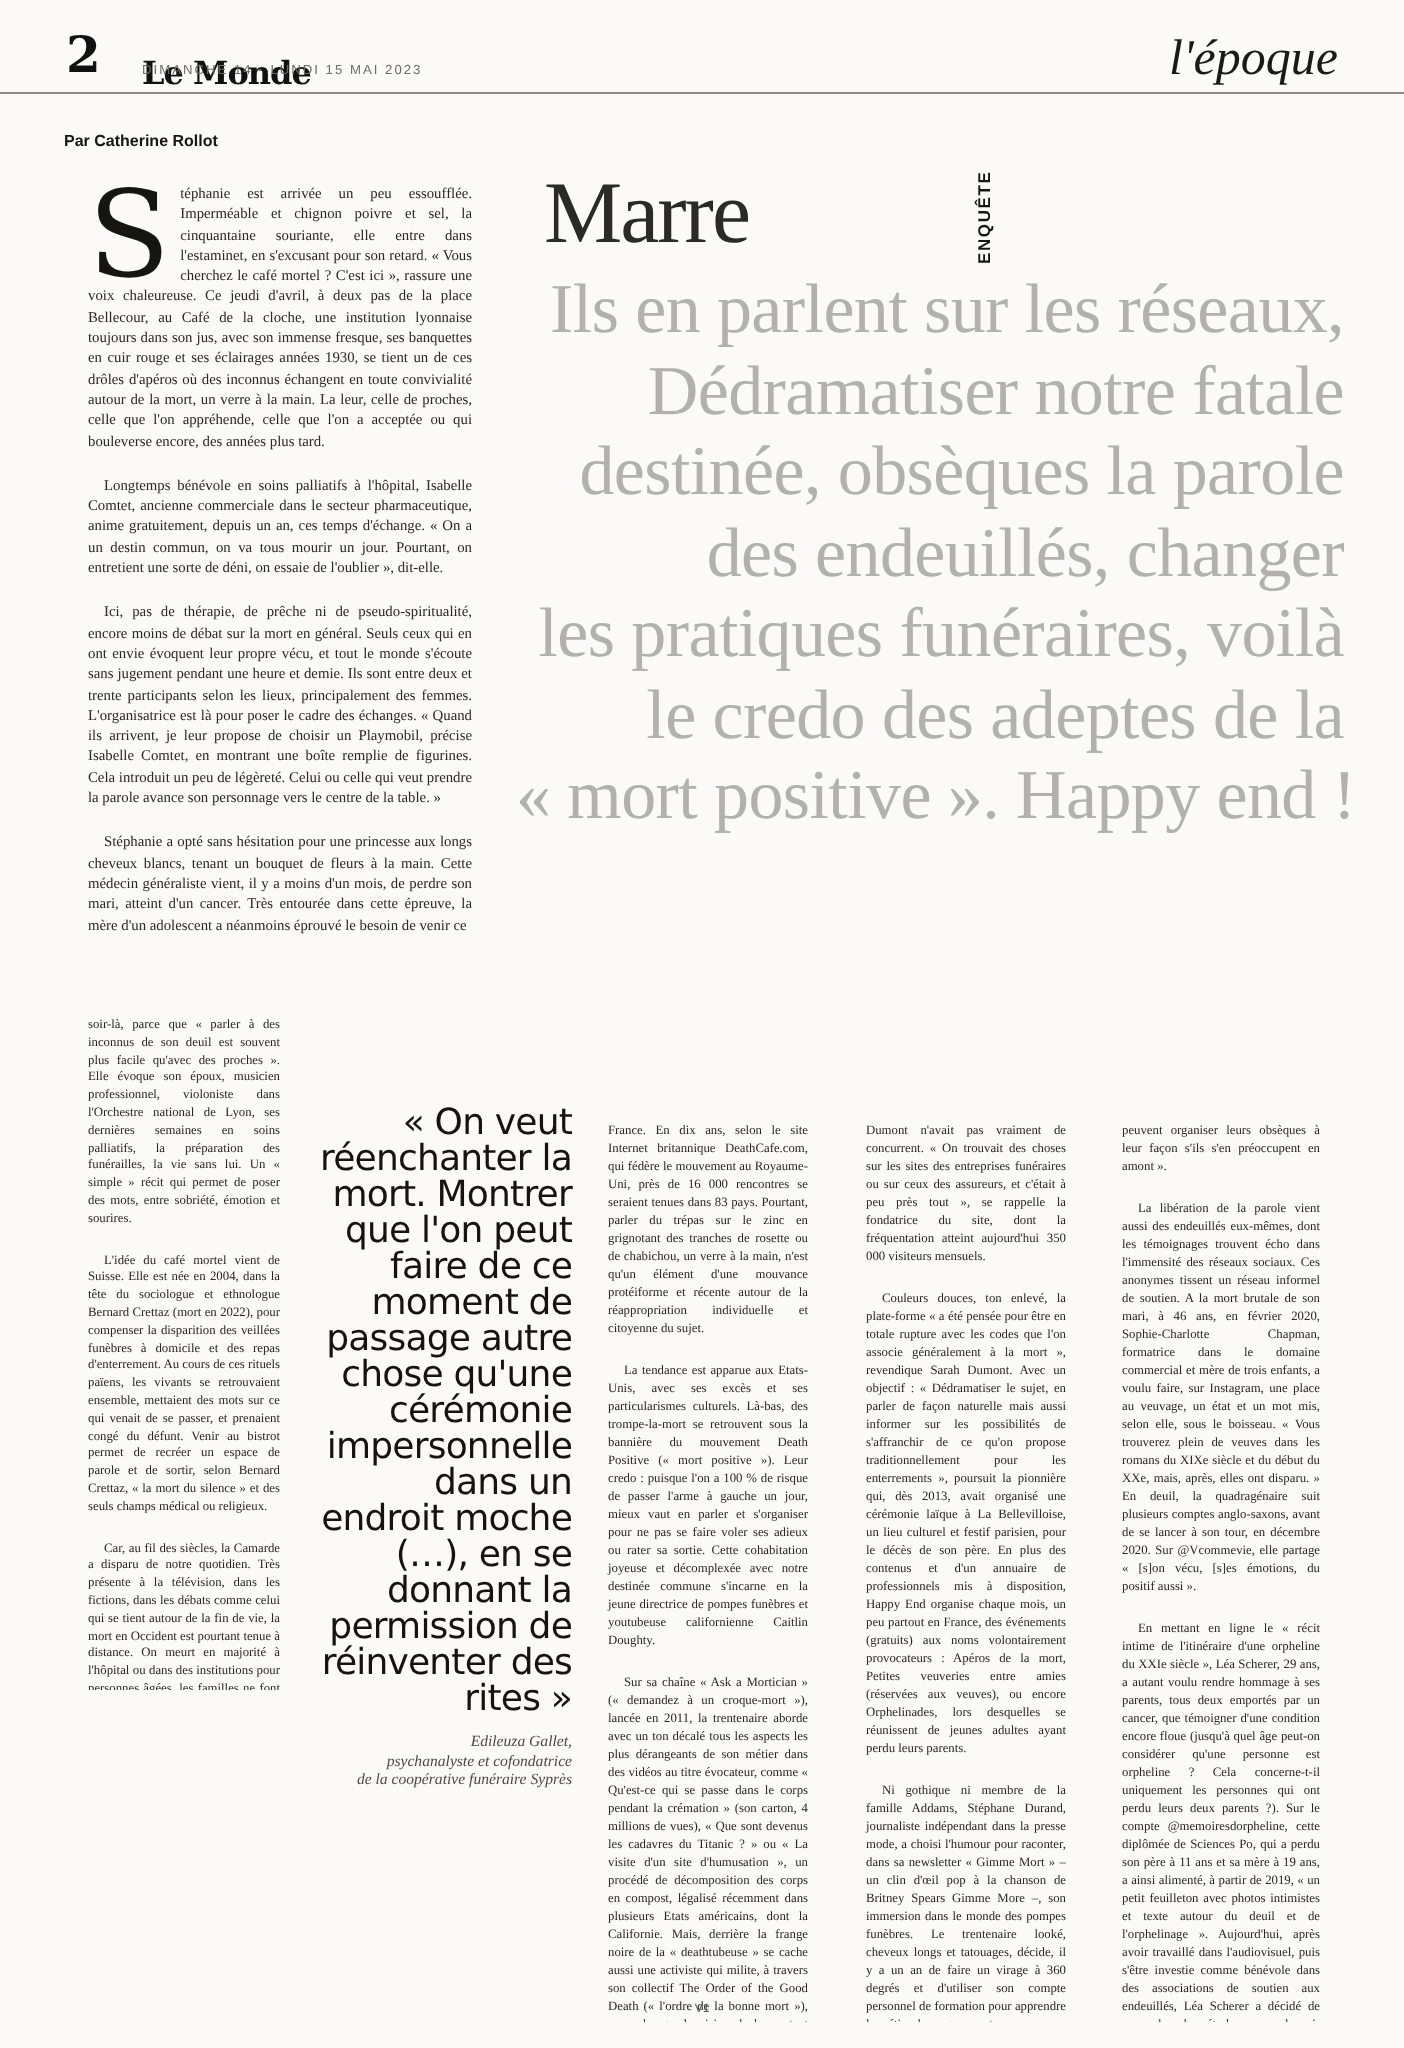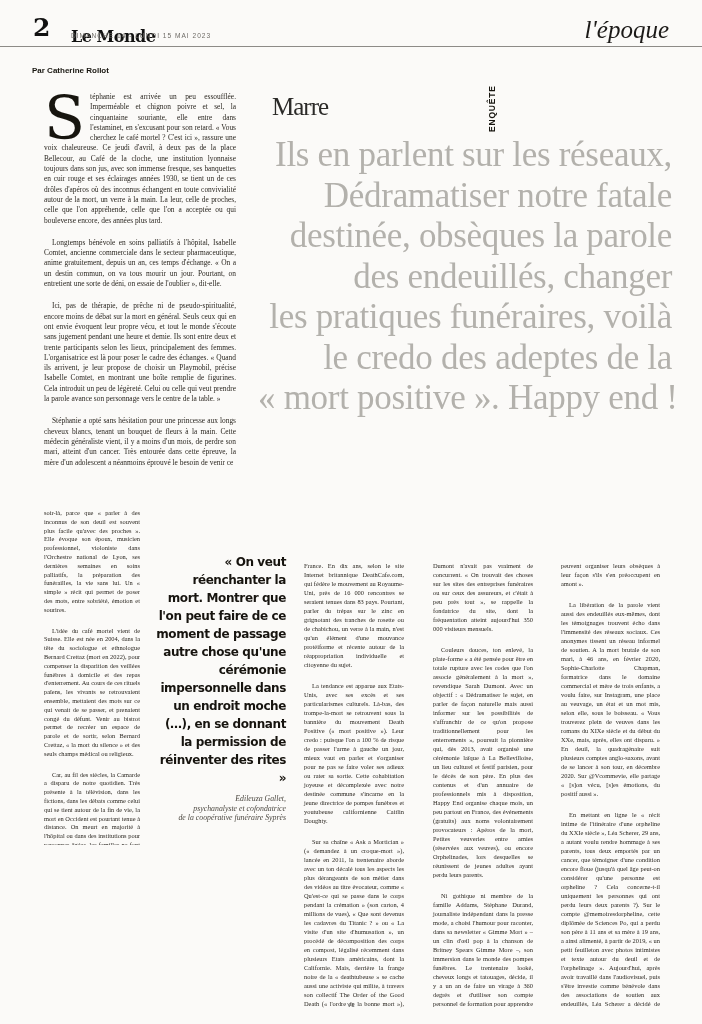--- a/index.html
+++ b/index.html
@@ -26,35 +26,35 @@
   .bodycol p + p{text-indent:8px;}
   .intro{left:32px;top:80px;width:216px;height:412px;font-size:7.4px;line-height:10.3px;}
   .intro p:first-child::first-letter{float:left;font-size:60px;line-height:47px;
         padding:3px 5px 0 0;color:#17150f;font-family:"DejaVu Serif",serif;}
 
   
   .headline-block{position:absolute;left:258px;top:84px;width:414px;}
   .kicker{position:absolute;left:487px;top:84px;height:48px;
           font-family:"Liberation Sans",sans-serif;font-weight:bold;font-size:8.5px;
           letter-spacing:0.8px;color:#17150f;writing-mode:vertical-rl;transform:rotate(180deg);}
-  .hl{font-weight:400;color:#2b2a28;font-size:25px;line-height:46px;letter-spacing:-1px;}
+  .hl{font-weight:400;color:#2b2a28;font-size:44px;line-height:46px;letter-spacing:-1px;}
   .hl-1{margin-left:14px;}
   .deck{margin-top:5px;text-align:right;font-size:35px;line-height:40.5px;
         color:#b3b1ac;letter-spacing:-0.3px;}
   .deck > div{white-space:nowrap;}
 
   
   .col1{left:32px;top:497px;width:120px;height:348px;font-size:6.4px;line-height:8.8px;}
   .col3{left:292px;top:549px;width:124px;height:462px;font-size:6.4px;line-height:9.0px;}
   .col4{left:421px;top:549px;width:124px;height:462px;font-size:6.4px;line-height:9.0px;}
   .col5{left:549px;top:549px;width:123px;height:462px;font-size:6.4px;line-height:9.0px;}
 
   
   .pull-quote{position:absolute;left:156px;top:553px;width:130px;text-align:right;}
-  .pq-text{font-family:"DejaVu Sans",sans-serif;font-weight:bold;font-size:12px;
+  .pq-text{font-family:"DejaVu Sans",sans-serif;font-weight:normal;font-size:18px;
            line-height:18px;color:#17140f;letter-spacing:-0.4px;}
   .pq-attr{margin-top:7px;font-style:italic;font-size:7.8px;line-height:9.6px;color:#4c4841;}
 
   
   .folio{position:absolute;left:0;top:1002px;width:702px;text-align:center;
          font-family:"Liberation Sans",sans-serif;font-size:6px;color:#555;}
 </style>
 </head>
 <body>
 

